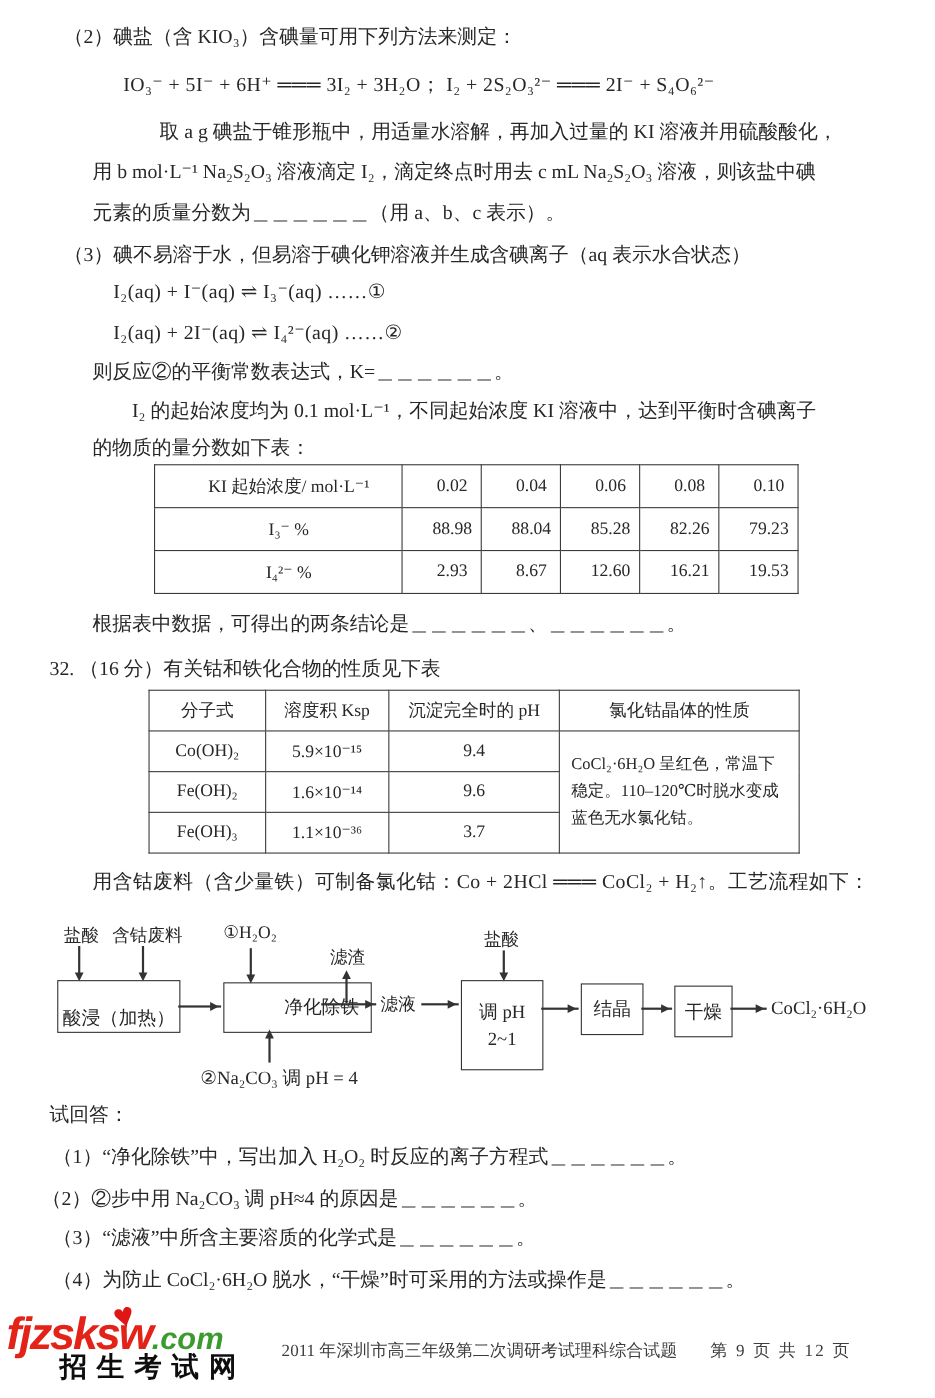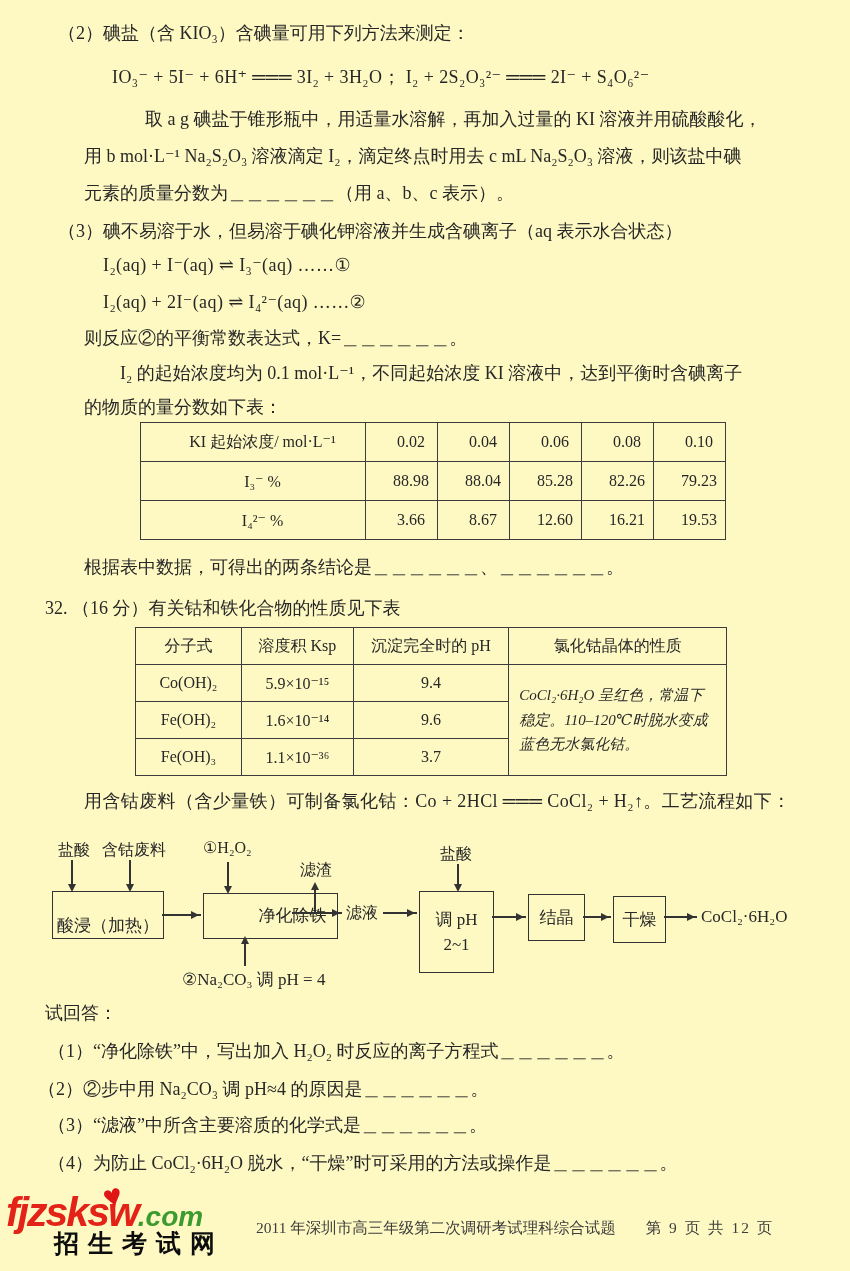--- a/index.html
+++ b/index.html
@@ -1,29 +1,29 @@
 <!DOCTYPE html>
 <html><head>
 <meta charset="utf-8">
 <style>
   html,body { margin:0; padding:0; background:#d9d9d9; }
   .page {
     position:relative; width:850px; height:1271px; margin:0 auto;
-    background:#fef9c3; color:#272727; overflow:hidden;
+    background:#ffffff; color:#272727; overflow:hidden;
     font-family:"Liberation Serif","DejaVu Serif",serif;
   }
   .line { position:absolute; font-size:18px; white-space:nowrap; line-height:1.25; }
   .eq { letter-spacing:0.4px; }
 
   
   .tbl { position:absolute; border-collapse:collapse; font-size:16px; background:transparent; }
   .tbl td, .tbl th { border:1.4px solid #3c3c3c; text-align:center; font-weight:normal; padding:4px 6px; }
   .tbl1 td { height:30px;padding-left:25px; }
   .tbl2 td { height:28px; }
-  .tbl2 td.note { text-align:left; font-size:15px; line-height:1.65; padding:4px 10px;font-style:italic; }
+  .tbl2 td.note { text-align:left; font-size:15px; line-height:1.65; padding:4px 10px; }
 
   
   .diagram { position:absolute; left:45px; top:836px; width:790px; height:164px; font-size:16px; }
   .dlabel { position:absolute; white-space:nowrap; }
   .fbox {
     position:absolute; border:1.6px solid #333; display:flex; flex-direction:column;
     align-items:center; justify-content:center; font-size:17px; line-height:1.5; white-space:nowrap;
   }
   .harrow { position:absolute; height:0; border-top:2px solid #333; }
   .harrow::after { content:""; position:absolute; right:-2px; top:-5px;
@@ -85,21 +85,21 @@
     <tr>
       <td>I₃⁻ %</td>
       <td>88.98</td>
       <td>88.04</td>
       <td>85.28</td>
       <td>82.26</td>
       <td>79.23</td>
     </tr>
     <tr>
       <td>I₄²⁻ %</td>
-      <td>3.66</td>
+      <td>2.93</td>
       <td>8.67</td>
       <td>12.60</td>
       <td>16.21</td>
       <td>19.53</td>
     </tr>
   </tbody>
     </table>
 
   <div class="line" style="left:84px; top:556px;">根据表中数据，可得出的两条结论是＿＿＿＿＿＿、＿＿＿＿＿＿。</div>
 

